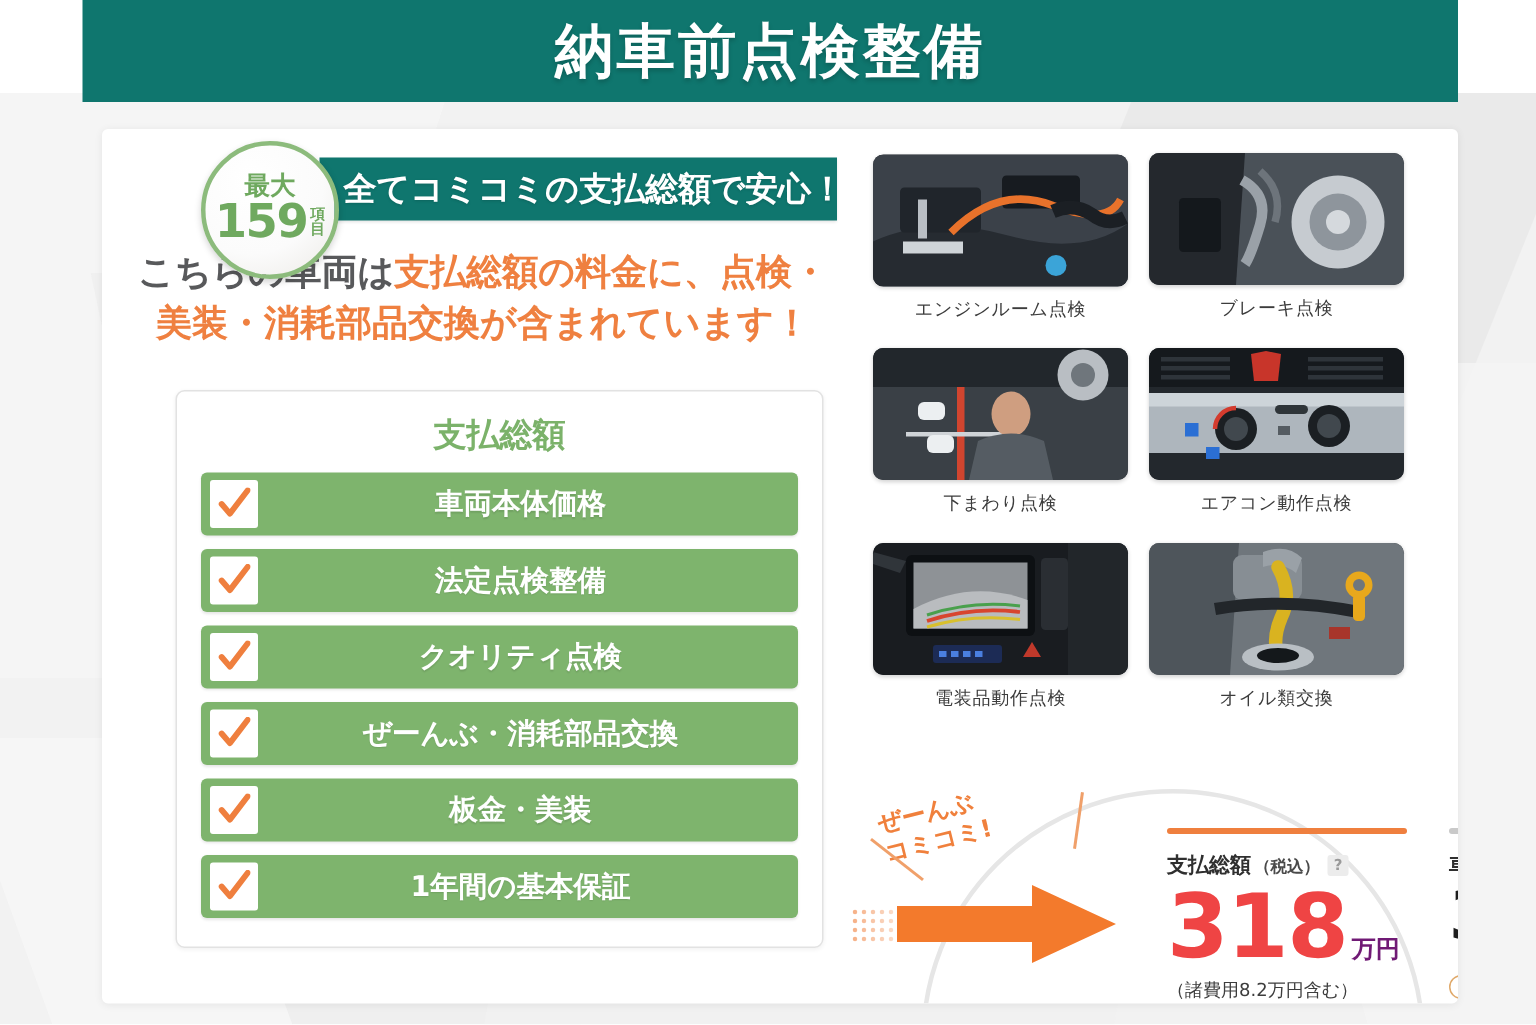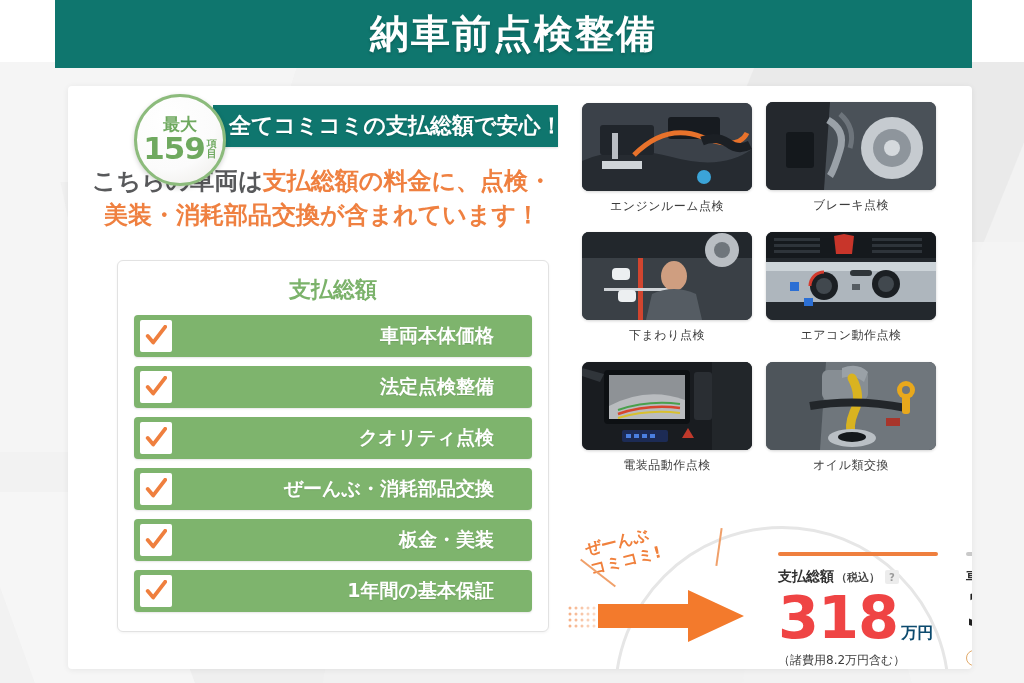--- a/index.html
+++ b/index.html
@@ -92,21 +92,21 @@
   .check-row{
     position:relative;height:42px;margin-bottom:9px;background:#7eb46d;border-radius:4px;
     display:flex;align-items:center;box-shadow:0 1px 2px rgba(0,0,0,.10);
   }
   .check-box{
     width:32px;height:32px;background:#fff;border-radius:2px;margin-left:6px;
     display:flex;align-items:center;justify-content:center;flex:0 0 auto;
   }
   .check-mark{width:22px;height:22px;display:block;}
   .check-label{
-    flex:1;text-align:right;color:#ffffff;font-size:19px;font-weight:bold;
+    flex:1;text-align:center;color:#ffffff;font-size:19px;font-weight:bold;
     margin-right:38px;white-space:nowrap;
     font-family:"DejaVu Sans","Liberation Sans",sans-serif;
     text-shadow:0 1px 1px rgba(0,0,0,.10);
     padding-left:28px;
   }
 
   
   .grid{position:absolute;left:500px;top:0;width:404px;height:420px;}
   .cell{position:absolute;width:170px;}
   .thumb{width:170px;height:88px;border-radius:7px;overflow:hidden;position:relative;
@@ -139,21 +139,21 @@
   .price-rule-gray{width:160px;height:4px;background:#c9c9c9;border-radius:2px;}
   .price-label{margin-top:12px;font-size:14px;font-weight:bold;color:#2f2f2f;white-space:nowrap;
     display:flex;align-items:center;
     font-family:"DejaVu Sans","Liberation Sans",sans-serif;}
   .tax{font-size:11px;font-weight:bold;color:#4a4a4a;margin-left:2px;}
   .qmark{display:inline-flex;align-items:center;justify-content:center;width:14px;height:14px;
     background:#ececec;color:#9a9a9a;font-size:10px;border-radius:2px;margin-left:5px;}
   .price-main{display:flex;align-items:baseline;margin-top:2px;}
   .price-num{font-size:59px;font-weight:bold;color:#ef4444;line-height:1.02;letter-spacing:-1px;
     font-family:"DejaVu Sans","Liberation Sans",sans-serif;}
-  .price-unit{font-size:16px;font-weight:bold;color:#0c4a6e;margin-left:3px;
+  .price-unit{font-size:16px;font-weight:bold;color:#701a75;margin-left:3px;
     font-family:"DejaVu Sans","Liberation Sans",sans-serif;}
   .price-note{font-size:12px;color:#3d3d3d;margin-top:4px;white-space:nowrap;
     font-family:"DejaVu Sans","Liberation Sans",sans-serif;}
 
   .price-card2{position:absolute;left:398px;top:42px;width:200px;}
   .price-num-dark{font-size:45px;font-weight:bold;color:#1d1d1d;line-height:1.02;letter-spacing:-1px;
     font-family:"DejaVu Sans","Liberation Sans",sans-serif;}
   .play-row{display:flex;align-items:center;margin-top:16px;font-size:11px;color:#c58a4e;
     font-family:"DejaVu Sans","Liberation Sans",sans-serif;}
   .play-circle{width:14px;height:14px;border-radius:50%;border:1px solid #e0a96a;

